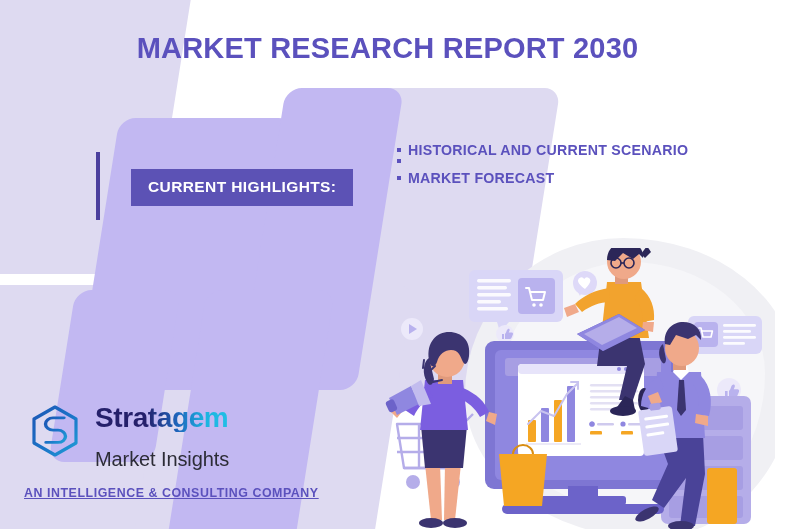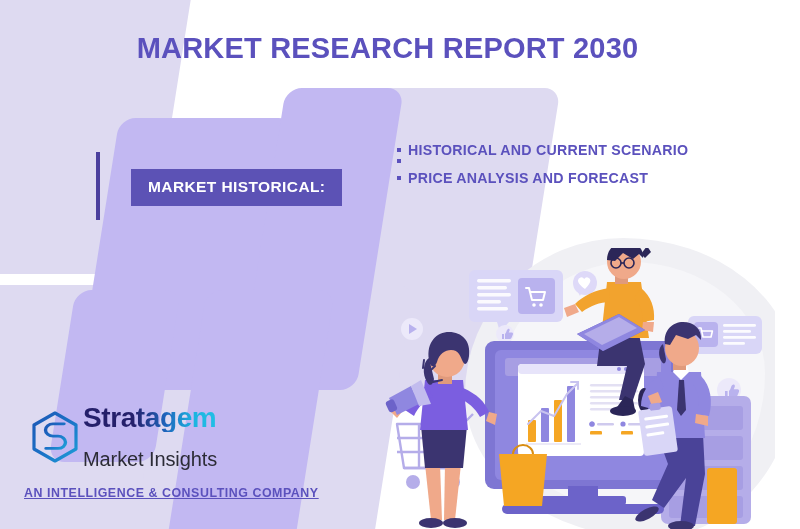--- a/index.html
+++ b/index.html
@@ -144,22 +144,22 @@
     background: #5b51bd;
     flex: 0 0 auto;
     position: relative; top: -3px;
   }
 
   
   .logo-wrap {
     position: absolute;
     left: 28px; top: 404px;
     display: flex;
-    align-items: center;
-    gap: 1px;
+    align-items: flex-start;
+    gap: 13px;
   }
   .logo-mark { width: 54px; height: 54px; flex: 0 0 auto; }
   .logo-text { line-height: 1; }
   .logo-word {
     font-size: 28px;
     font-weight: bold;
     letter-spacing: -0.4px;
     background: linear-gradient(90deg,#25206b 0%, #25206b 38%, #1e66bd 62%, #1bb4e0 82%, #22bfe6 100%);
     -webkit-background-clip: text;
     background-clip: text;
@@ -203,33 +203,33 @@
     <div class="slab slab-m2"></div>
     <div class="slab slab-m3"></div>
     <div class="slab slab-m4"></div>
     <div class="blob"></div>
     <div class="blob-inner"></div>
   </div>
 
   <div class="headline">MARKET RESEARCH REPORT 2030</div>
 
   <div class="hl-rule"></div>
-  <div class="hl-banner">MARKET HISTORICAL:</div>
+  <div class="hl-banner">CURRENT HIGHLIGHTS:</div>
 
   <ul class="bullets">
     <li>
       <span class="bullet-dot"></span>
       <span>HISTORICAL AND CURRENT SCENARIO</span>
     </li>
     <li>
       <span class="bullet-dot"></span>
     </li>
     <li>
       <span class="bullet-dot"></span>
-      <span>PRICE ANALYSIS AND FORECAST</span>
+      <span>MARKET FORECAST</span>
     </li>
   </ul>
 
   <svg class="illus" viewBox="0 0 390 281">
     <defs>
       <clipPath id="screenclip">
           <rect x="133" y="124" width="126" height="82" rx="3"></rect>
         </clipPath>
     </defs>
 

